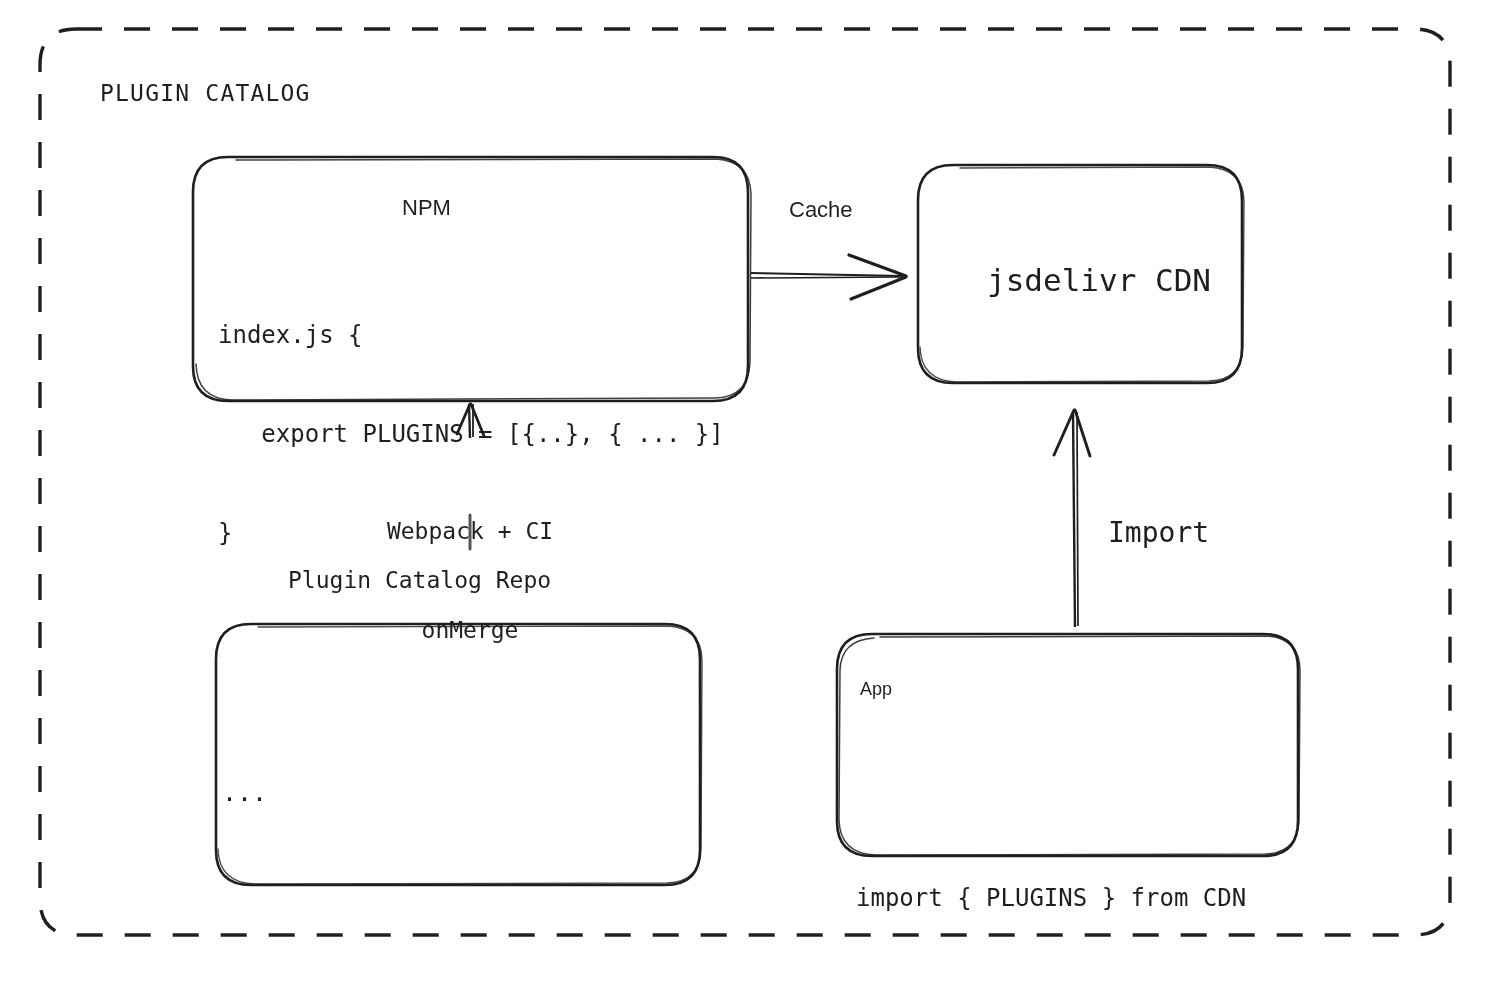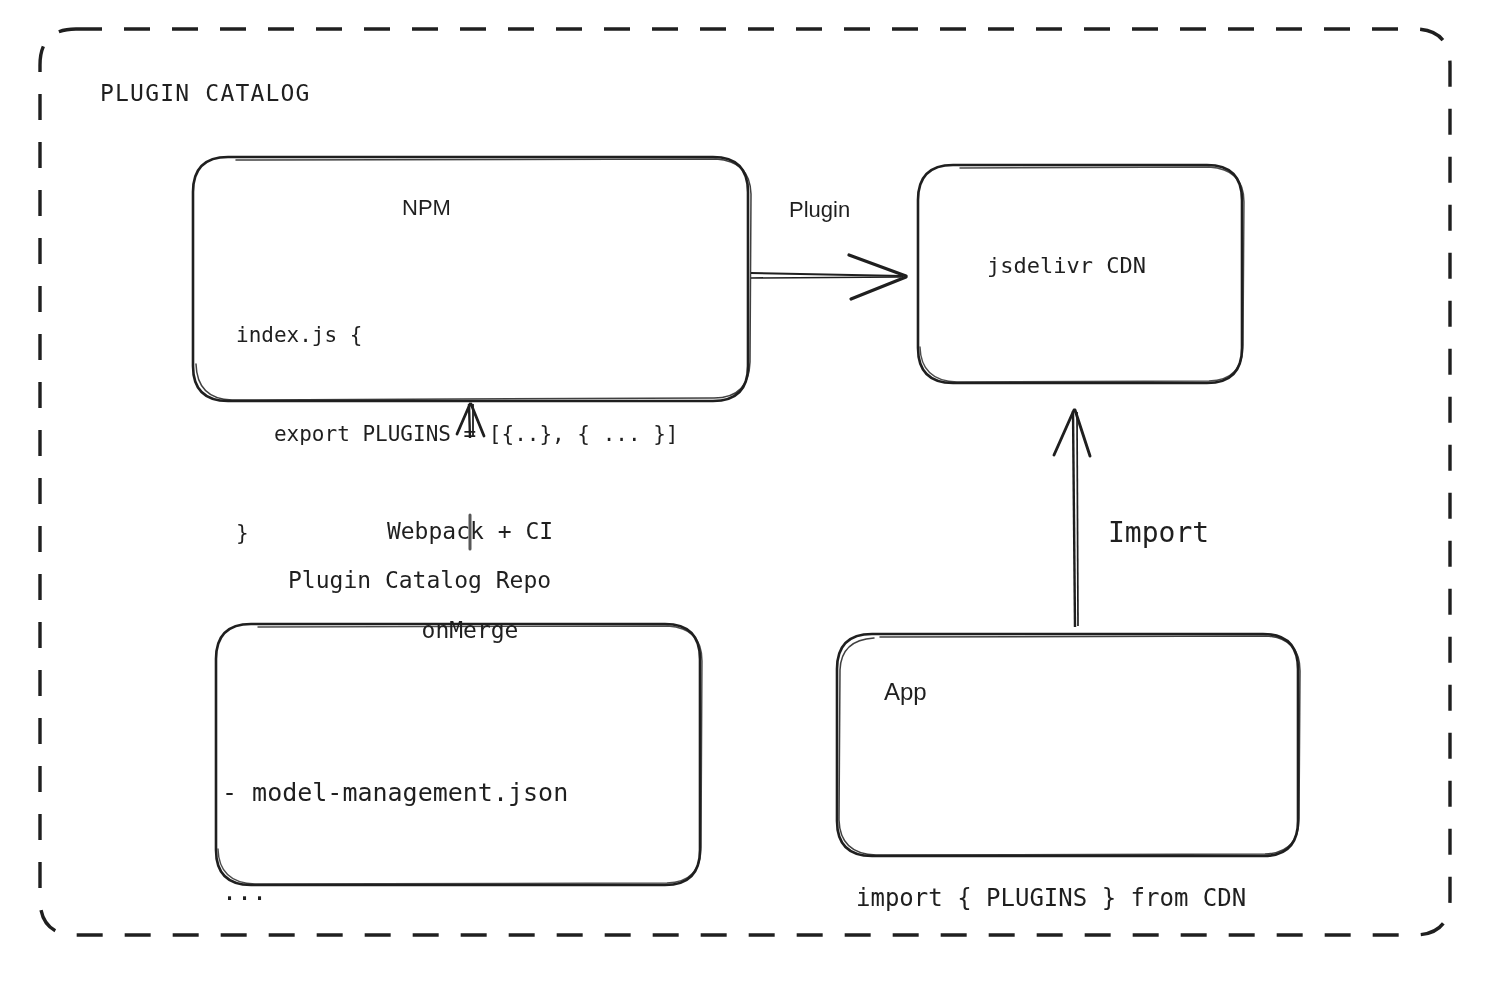--- a/index.html
+++ b/index.html
@@ -44,28 +44,27 @@
     letter-spacing: 1.2px;
   }
   #npm-title {
     left: 402px;
     top: 197px;
     font-size: 22px;
   }
   #npm-code {
     left: 218px;
     top: 253px;
-    font-size: 21px;
+    font-size: 24px;
     line-height: 33px;
-    margin-left: 18px;
   }
   #cdn-title {
     left: 987px;
-    top: 255px;
-    font-size: 22px;
+    top: 265px;
+    font-size: 31px;
   }
   #cache-label {
     left: 789px;
     top: 199px;
     font-size: 22px;
   }
   #pipeline-label {
     left: 372px;
     top: 449px;
     font-size: 23px;
@@ -78,23 +77,23 @@
     top: 569px;
     font-size: 23px;
   }
   #repo-files {
     left: 222px;
     top: 710px;
     font-size: 25px;
     line-height: 33px;
   }
   #app-title {
-    left: 884px;
+    left: 860px;
     top: 680px;
-    font-size: 24px;
+    font-size: 18px;
   }
   #app-code {
     left: 856px;
     top: 738px;
     font-size: 24px;
     line-height: 64px;
   }
   #import-label {
     left: 1108px;
     top: 519px;
@@ -160,31 +159,30 @@
   <div class="txt sans" id="npm-title">NPM</div>
 
   <div class="txt mono" id="npm-code">
     <div>index.js {</div>
     <div>   export PLUGINS = [{..}, { ... }]</div>
     <div>}</div>
   </div>
 
   <div class="txt mono" id="cdn-title">jsdelivr CDN</div>
 
-  <div class="txt sans" id="cache-label">Plugin</div>
+  <div class="txt sans" id="cache-label">Cache</div>
 
   <div class="txt mono" id="pipeline-label">
     <div>Webpack + CI</div>
     <div>onMerge</div>
   </div>
 
   <div class="txt mono" id="repo-title">Plugin Catalog Repo</div>
 
   <div class="txt mono" id="repo-files">
-    <div>- model-management.json</div>
     <div>...</div>
   </div>
 
   <div class="txt sans" id="app-title">App</div>
 
   <div class="txt mono" id="app-code">
     <div>import { PLUGINS } from CDN</div>
     
   </div>
 

